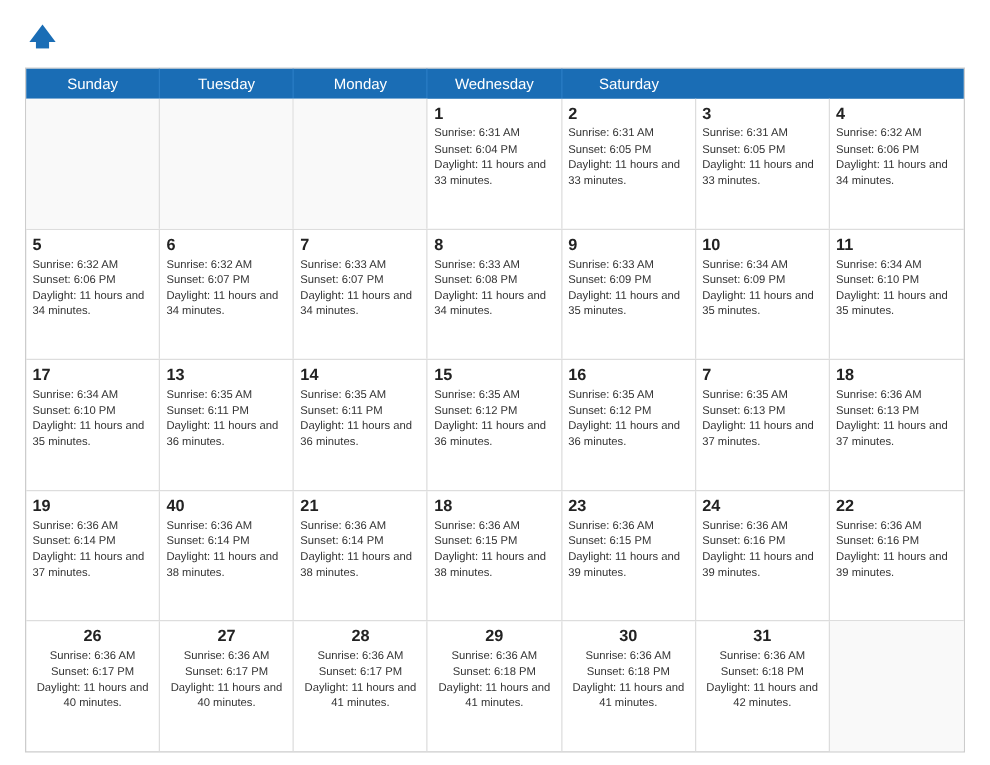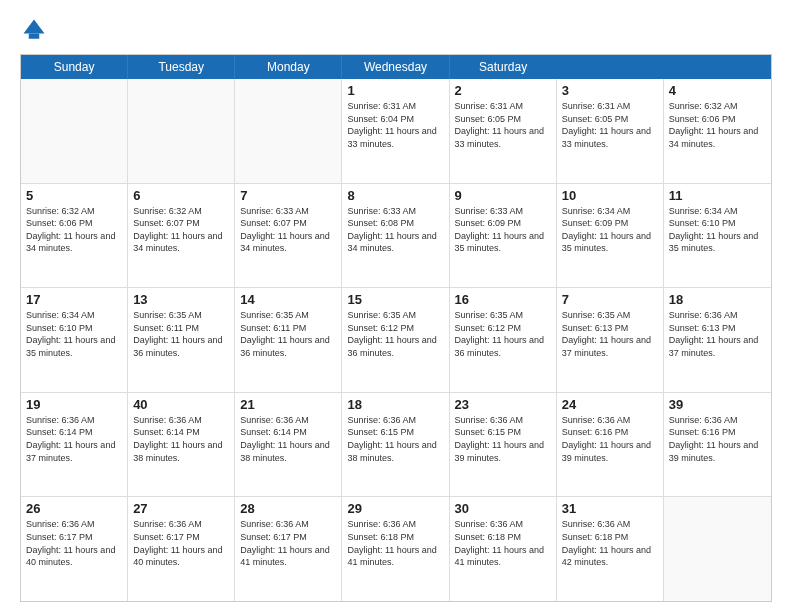--- a/index.html
+++ b/index.html
@@ -79,21 +79,21 @@
       flex: 1;
       display: flex;
       flex-direction: column;
     }
     .cal-week {
       flex: 1;
       display: grid;
       grid-template-columns: repeat(7, 1fr);
       border-bottom: 1px solid #ddd;
     }
-    .cal-week:last-child { border-bottom: none; }
+    .cal-week:last-child { border-bottom: none; text-align: center; }
     .cal-cell {
       border-right: 1px solid #ddd;
       padding: 4px 5px;
       vertical-align: top;
       font-size: 9.5px;
       color: #333;
       min-height: 80px;
     }
     .cal-cell:last-child { border-right: none; }
     .cal-cell.empty { background: #f9f9f9; }
@@ -240,21 +240,21 @@
           </div>
           <div class="cal-cell">
             <span class="day-num">23</span>
             <div class="day-info">Sunrise: 6:36 AM<br>Sunset: 6:15 PM<br>Daylight: 11 hours and 39 minutes.</div>
           </div>
           <div class="cal-cell">
             <span class="day-num">24</span>
             <div class="day-info">Sunrise: 6:36 AM<br>Sunset: 6:16 PM<br>Daylight: 11 hours and 39 minutes.</div>
           </div>
           <div class="cal-cell">
-            <span class="day-num">39</span>
+            <span class="day-num">22</span>
             <div class="day-info">Sunrise: 6:36 AM<br>Sunset: 6:16 PM<br>Daylight: 11 hours and 39 minutes.</div>
           </div>
         </div>
         <div class="cal-week">
           <div class="cal-cell">
             <span class="day-num">26</span>
             <div class="day-info">Sunrise: 6:36 AM<br>Sunset: 6:17 PM<br>Daylight: 11 hours and 40 minutes.</div>
           </div>
           <div class="cal-cell">
             <span class="day-num">27</span>

